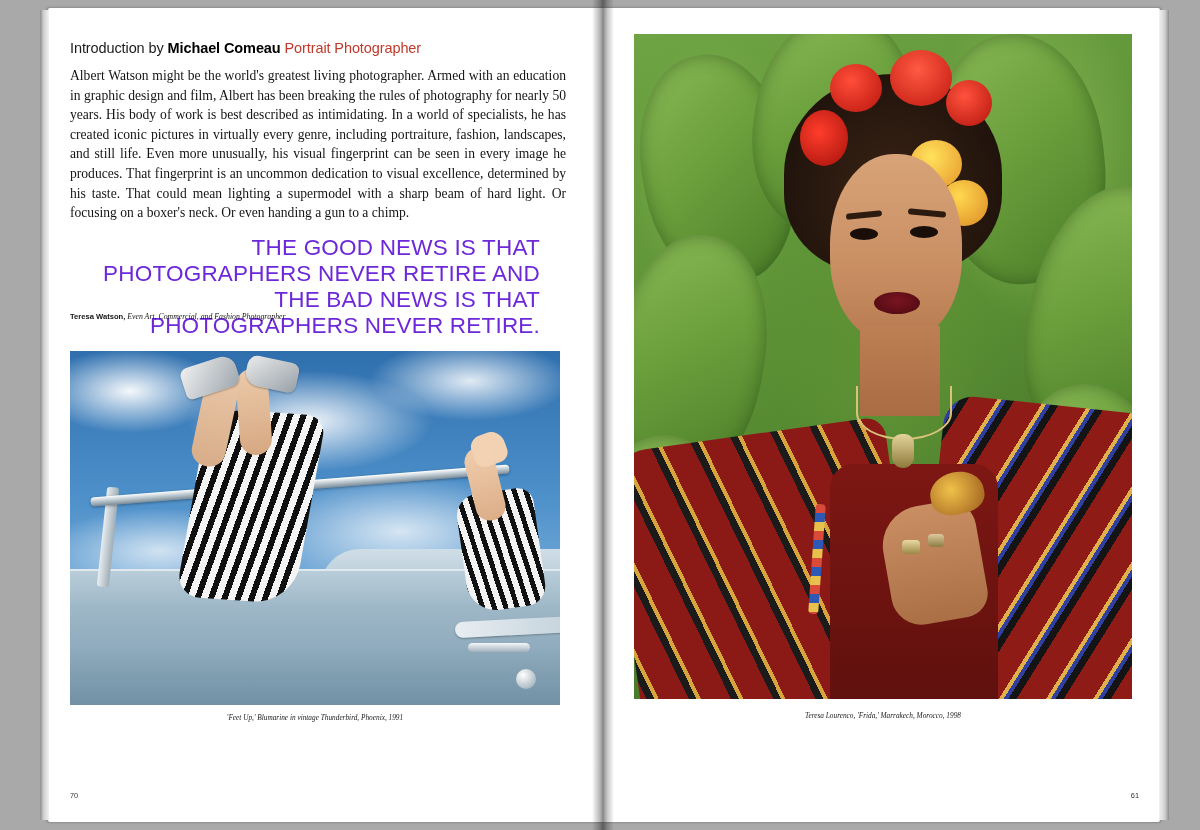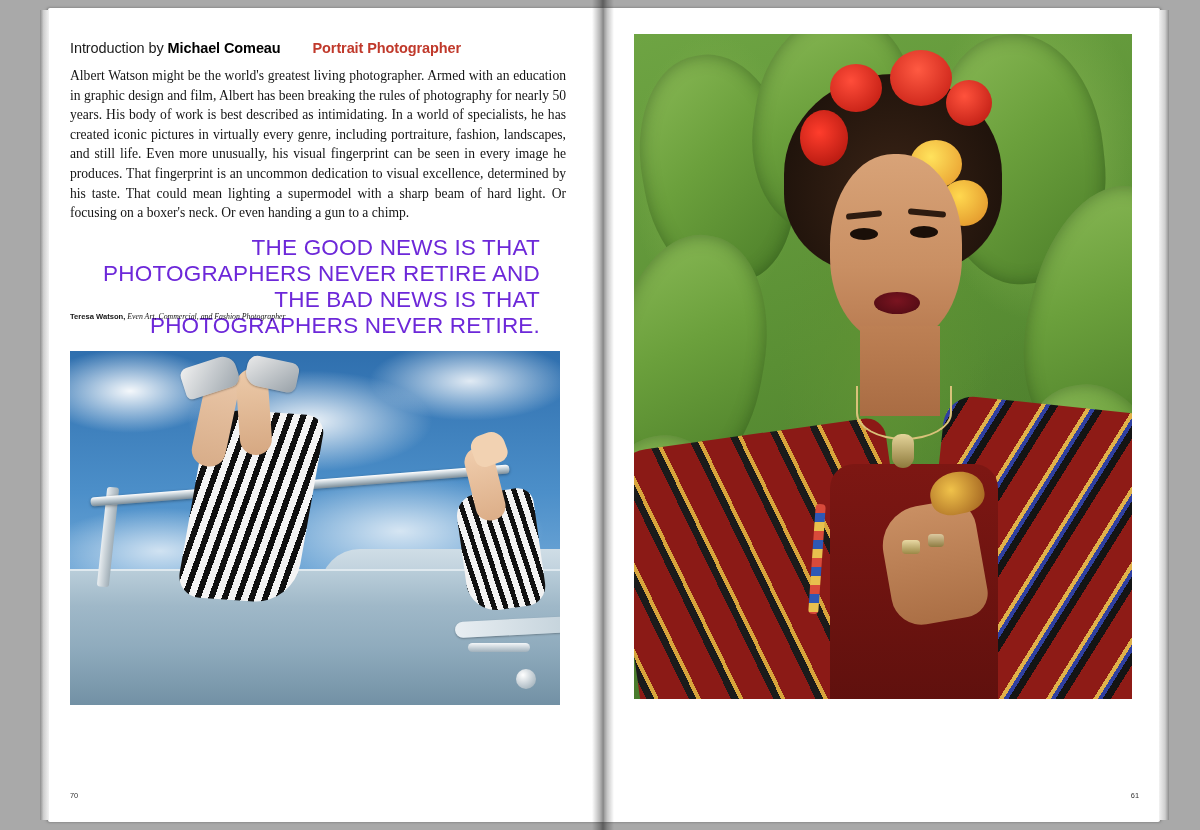--- a/index.html
+++ b/index.html
@@ -85,21 +85,21 @@
     top: 32px;
     width: 500px;
     font-family: "Liberation Sans", sans-serif;
     font-size: 14.5px;
     letter-spacing: -0.1px;
     color: #111;
     white-space: nowrap;
   }
   .heading .h-light { font-weight: normal; color: #1a1a1a; }
   .heading .h-name { font-weight: bold; color: #000; }
-  .heading .h-role { font-weight: bold; color: #c0392b; padding-left: 28px; }
+  .heading .h-role { font-weight: normal; color: #c0392b; }
 
   .body-copy {
     position: absolute;
     left: 22px;
     top: 58px;
     width: 496px;
     font-family: "Liberation Serif", serif;
     font-size: 13.6px;
     line-height: 19.6px;
     color: #141414;
@@ -516,20 +516,21 @@
         <div class="leg-2"></div>
         <div class="shoe-1"></div>
         <div class="shoe-2"></div>
         <div class="stripe-sleeve"></div>
         <div class="arm"></div>
         <div class="hand"></div>
         <div class="handle"></div>
         <div class="fuel-cap"></div>
       </div>
 
+      <div class="caption caption-left">'Feet Up,' Blumarine in vintage Thunderbird, Phoenix, 1991</div>
 
       <div class="folio folio-left">70</div>
 
     </div>
   </div>
 
   <div class="page page-right">
     <div class="page-inner">
 
       <div class="photo-right">
@@ -564,20 +565,21 @@
         <div class="neck"></div>
         <div class="necklace"></div>
         <div class="pendant"></div>
         <div class="tassel"></div>
         <div class="hand-chest"></div>
         <div class="ring-1"></div>
         <div class="ring-2"></div>
         <div class="brooch"></div>
       </div>
 
+      <div class="caption caption-right">Teresa Lourenco, 'Frida,' Marrakech, Morocco, 1998</div>
 
       <div class="folio folio-right">61</div>
 
     </div>
   </div>
 
   <div class="gutter"></div>
 </div>
 
 </body></html>

